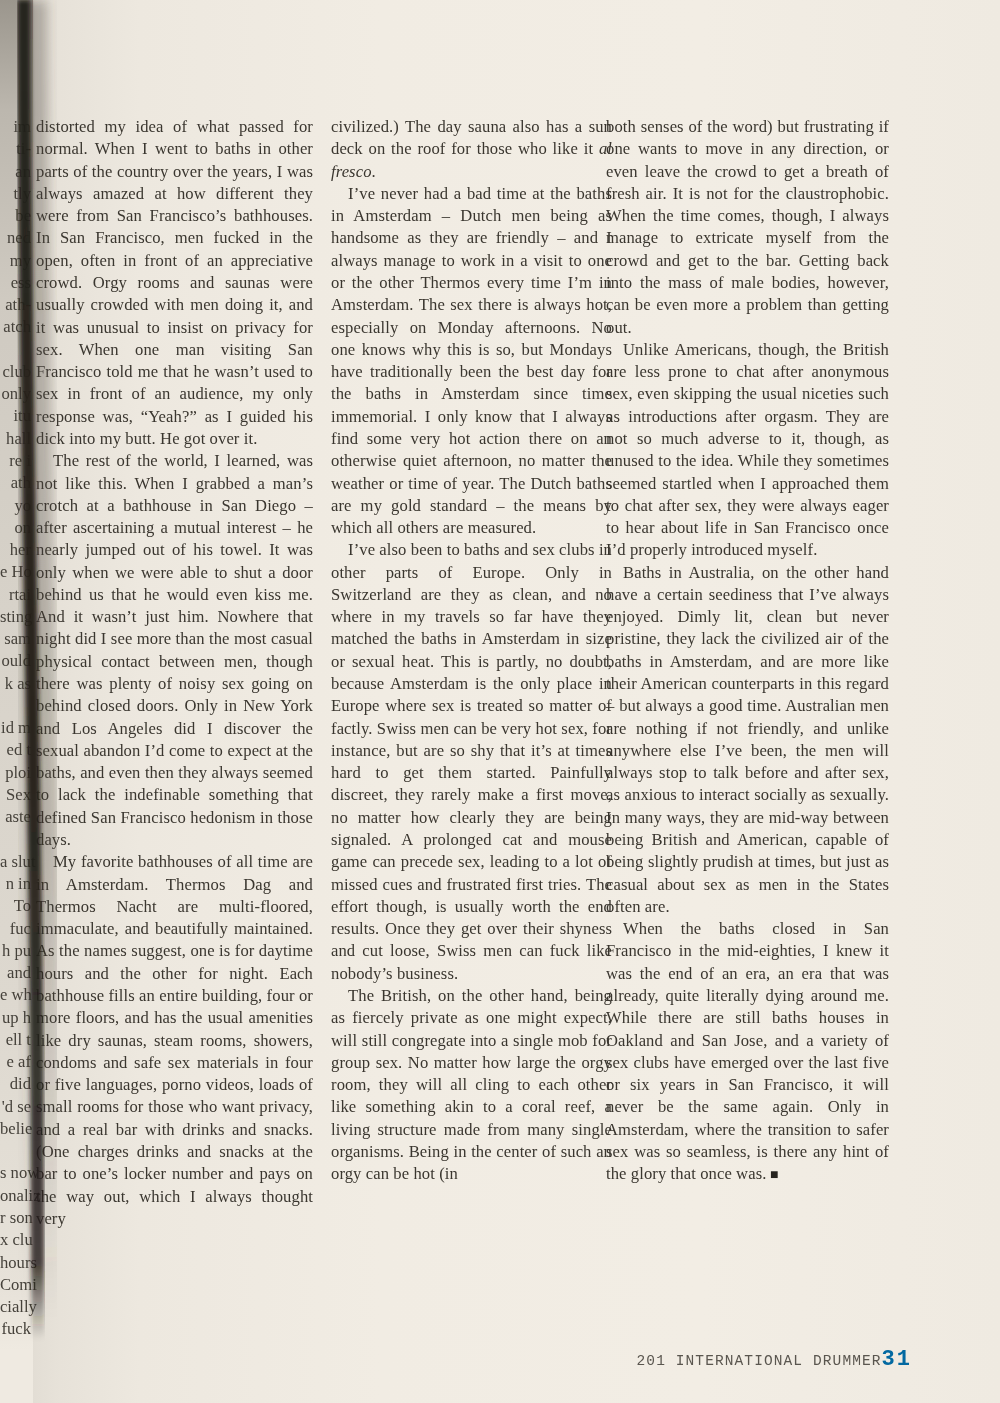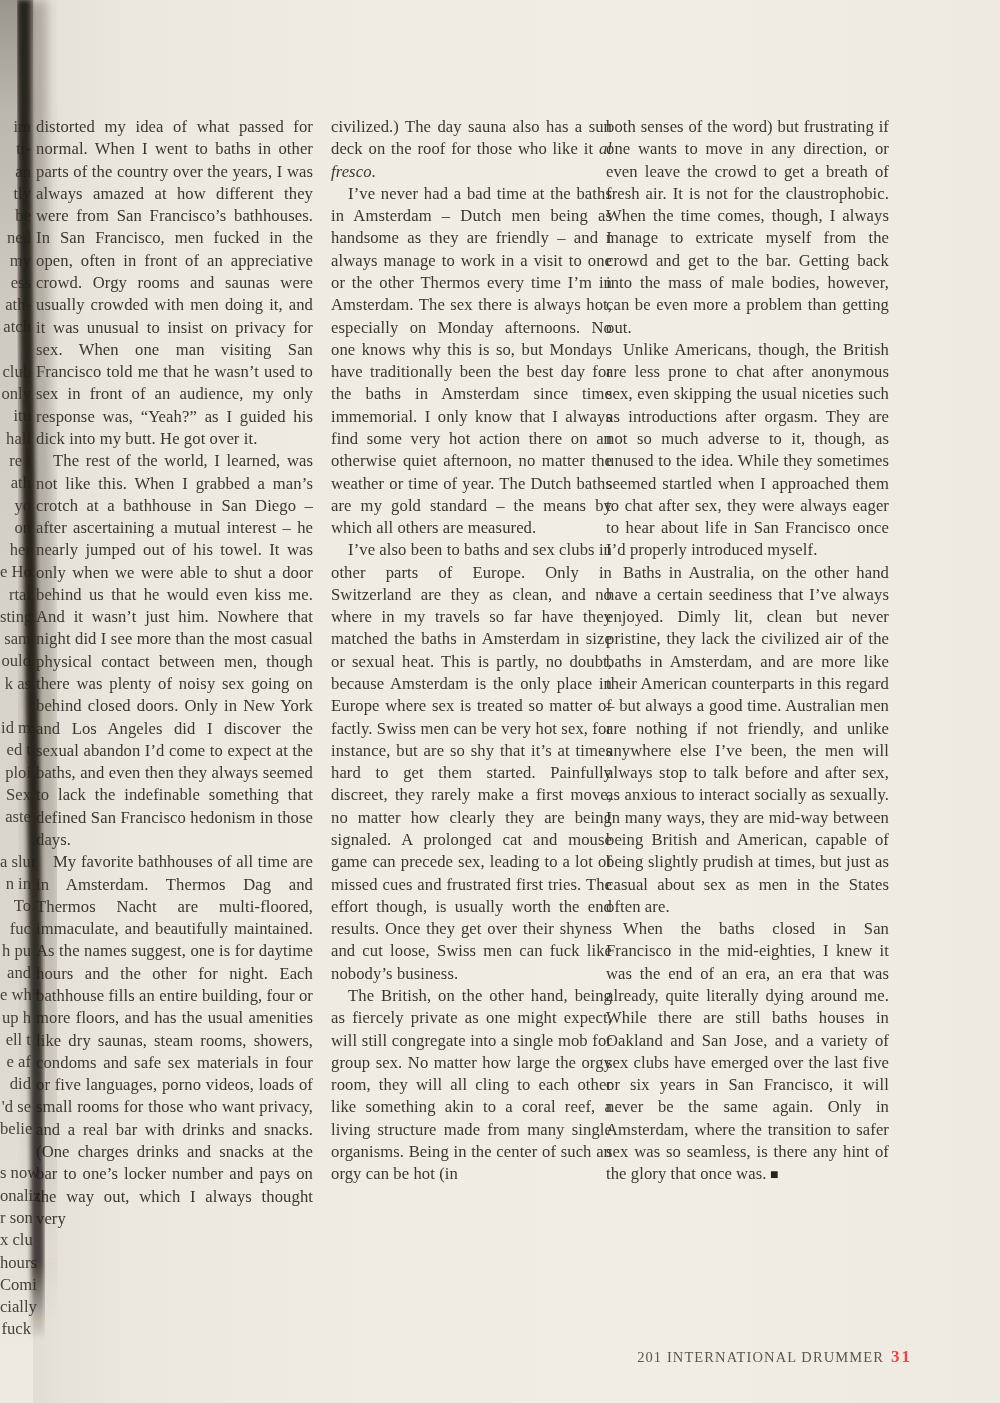--- a/index.html
+++ b/index.html
@@ -37,26 +37,26 @@
   #col-middle { left:331px; width:281px; }
   #col-right  { left:606px; width:283px; }
   .col p { margin:0; }
   .col p.indent { text-indent:17px; }
   .col em { font-style:italic; }
   .endmark { font-style:normal; font-size:14px; color:#26231e; letter-spacing:0; }
 
   
   .footer {
     position:absolute; top:1347px; right:88px; z-index:4;
-    font-family:Liberation Serif, serif;
+    font-family:Liberation Mono, monospace;
     font-size:14.5px; letter-spacing:1.1px; color:#5a564f;
-    display:flex; align-items:baseline; gap:7px;
+    display:flex; align-items:baseline; 
   }
   .footer .num {
-    font-weight:bold; font-size:17px; letter-spacing:2px; color:#ef4444;
+    font-weight:bold; font-size:22px; letter-spacing:2px; color:#0369a1;
   }
 </style>
 </head>
 <body>
 
 <div class="page">
 
   <div class="facing-edge"></div>
 
   <div class="edge-text"><div class="frag-line">im</div><div class="frag-line">ti-</div><div class="frag-line">an</div><div class="frag-line">tly</div><div class="frag-line">be</div><div class="frag-line">ned</div><div class="frag-line">my</div><div class="frag-line">ess</div><div class="frag-line">ath-</div><div class="frag-line">atch</div><div class="frag-line"></div><div class="frag-line">club</div><div class="frag-line">only</div><div class="frag-line">itu</div><div class="frag-line">hall</div><div class="frag-line">re i</div><div class="frag-line">ath</div><div class="frag-line">yo</div><div class="frag-line">on</div><div class="frag-line">her</div><div class="frag-line">e Ho</div><div class="frag-line">rtai</div><div class="frag-line">sting</div><div class="frag-line">sam</div><div class="frag-line">ould</div><div class="frag-line">k as</div><div class="frag-line"></div><div class="frag-line">id m</div><div class="frag-line">ed t</div><div class="frag-line">ploi</div><div class="frag-line">Sex</div><div class="frag-line">aste</div><div class="frag-line"></div><div class="frag-line">a slut</div><div class="frag-line">n in</div><div class="frag-line">To</div><div class="frag-line">fuc</div><div class="frag-line">h pu</div><div class="frag-line">and</div><div class="frag-line">e wh</div><div class="frag-line">up h</div><div class="frag-line">ell t</div><div class="frag-line">e af</div><div class="frag-line">did</div><div class="frag-line">'d se</div><div class="frag-line">belie</div><div class="frag-line"></div><div class="frag-line">s now</div><div class="frag-line">onaliz</div><div class="frag-line">r son</div><div class="frag-line">x clu</div><div class="frag-line">hours</div><div class="frag-line">Comi</div><div class="frag-line">cially</div><div class="frag-line">fuck</div></div>

